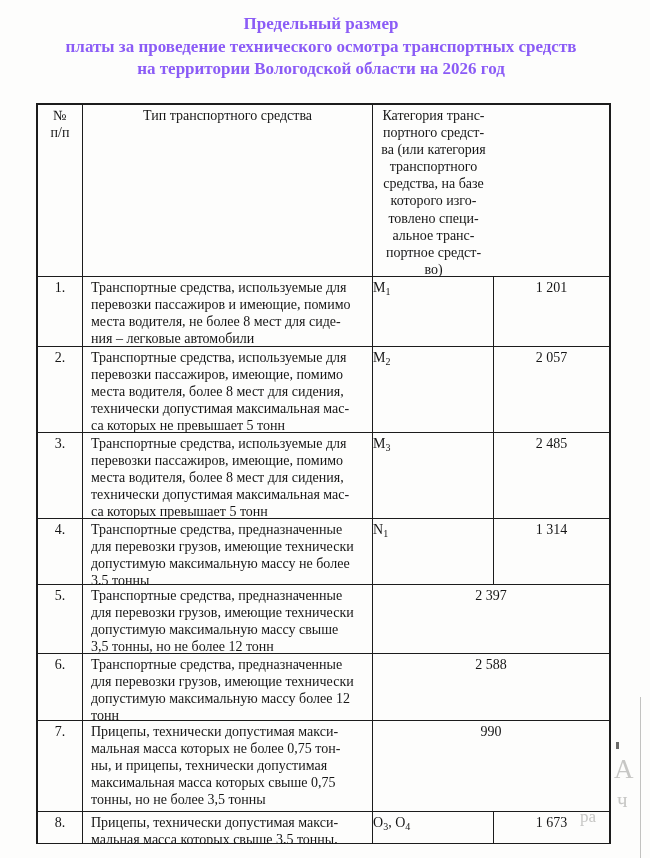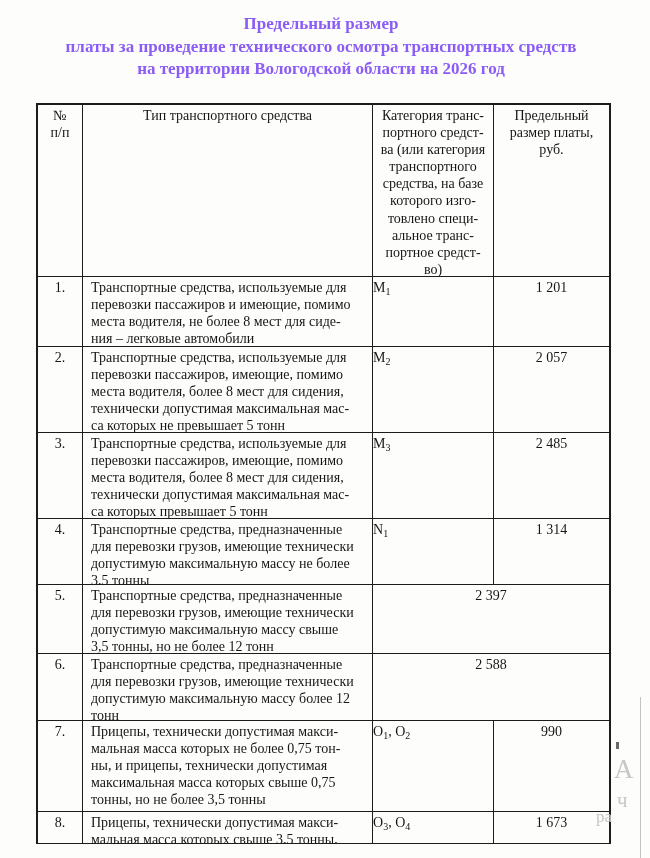--- a/index.html
+++ b/index.html
@@ -107,23 +107,20 @@
       <div class="c c3">Категория транс-
 портного средст-
 ва (или категория
 транспортного
 средства, на базе
 которого изго-
 товлено специ-
 альное транс-
 портное средст-
 во)</div>
-      <div class="c c4">Предельный
-размер платы,
-руб.</div>
     </div>
     <div id="table-body">
         <div class="row r1">
           <div class="c c1">1.</div>
           <div class="c c2">Транспортные средства, используемые для
 перевозки пассажиров и имеющие, помимо
 места водителя, не более 8 мест для сиде-
 ния – легковые автомобили</div>
           <div class="c c3"><span>M</span><span class="sub">1</span></div>
           <div class="c c4">1 201</div>
@@ -173,34 +170,33 @@
 тонн</div>
           <div class="c c4">2 588</div>
         </div>
         <div class="row r7">
           <div class="c c1">7.</div>
           <div class="c c2">Прицепы, технически допустимая макси-
 мальная масса которых не более 0,75 тон-
 ны, и прицепы, технически допустимая
 максимальная масса которых свыше 0,75
 тонны, но не более 3,5 тонны</div>
-          <div class="c c3"><span>O</span><span class="sub">1</span><span>, O</span><span class="sub">2</span></div>
           <div class="c c4">990</div>
         </div>
         <div class="row r8">
           <div class="c c1">8.</div>
           <div class="c c2">Прицепы, технически допустимая макси-
 мальная масса которых свыше 3,5 тонны,</div>
           <div class="c c3"><span>O</span><span class="sub">3</span><span>, O</span><span class="sub">4</span></div>
           <div class="c c4">1 673</div>
         </div>
       </div>
   </div>
 
   <div class="scan-line"></div>
   <div class="speck"></div>
   <div id="artifacts">
       <div class="artifact" style="left: 614px; top: 756px; font-size: 27px;">А</div>
       <div class="artifact" style="left: 617px; top: 790px; font-size: 21px;">ч</div>
-      <div class="artifact" style="left: 596px; top: 808px; font-size: 17px;">ра</div>
+      <div class="artifact" style="left: 580px; top: 808px; font-size: 17px;">ра</div>
     </div>
 
 </div>
 
 </body></html>

